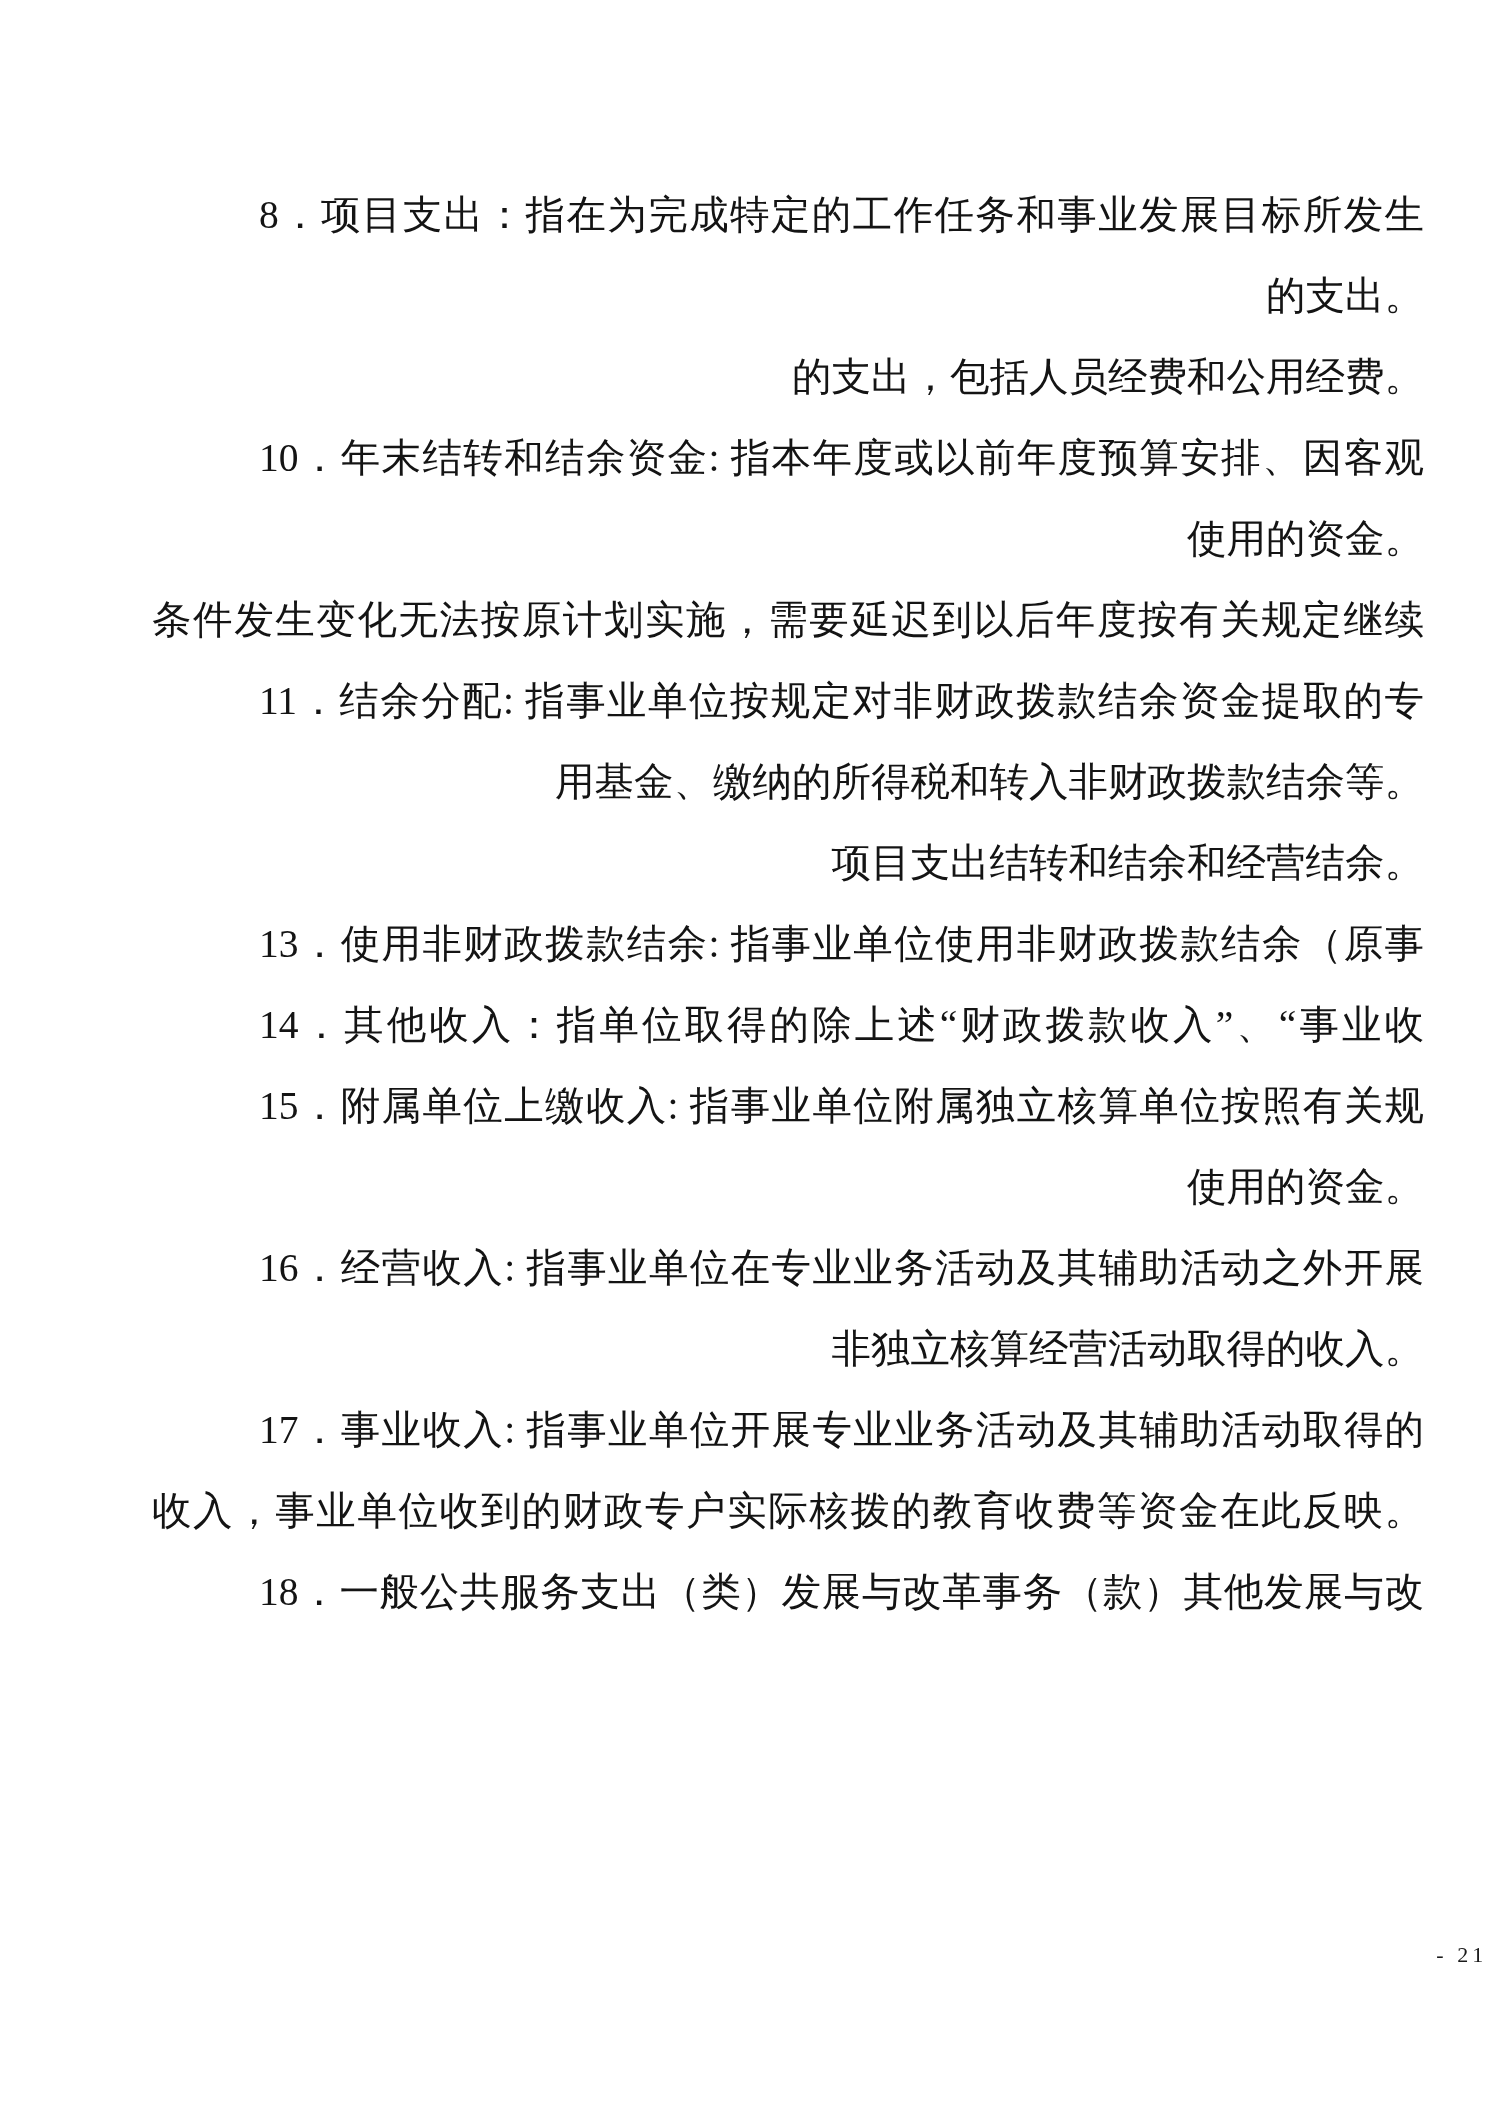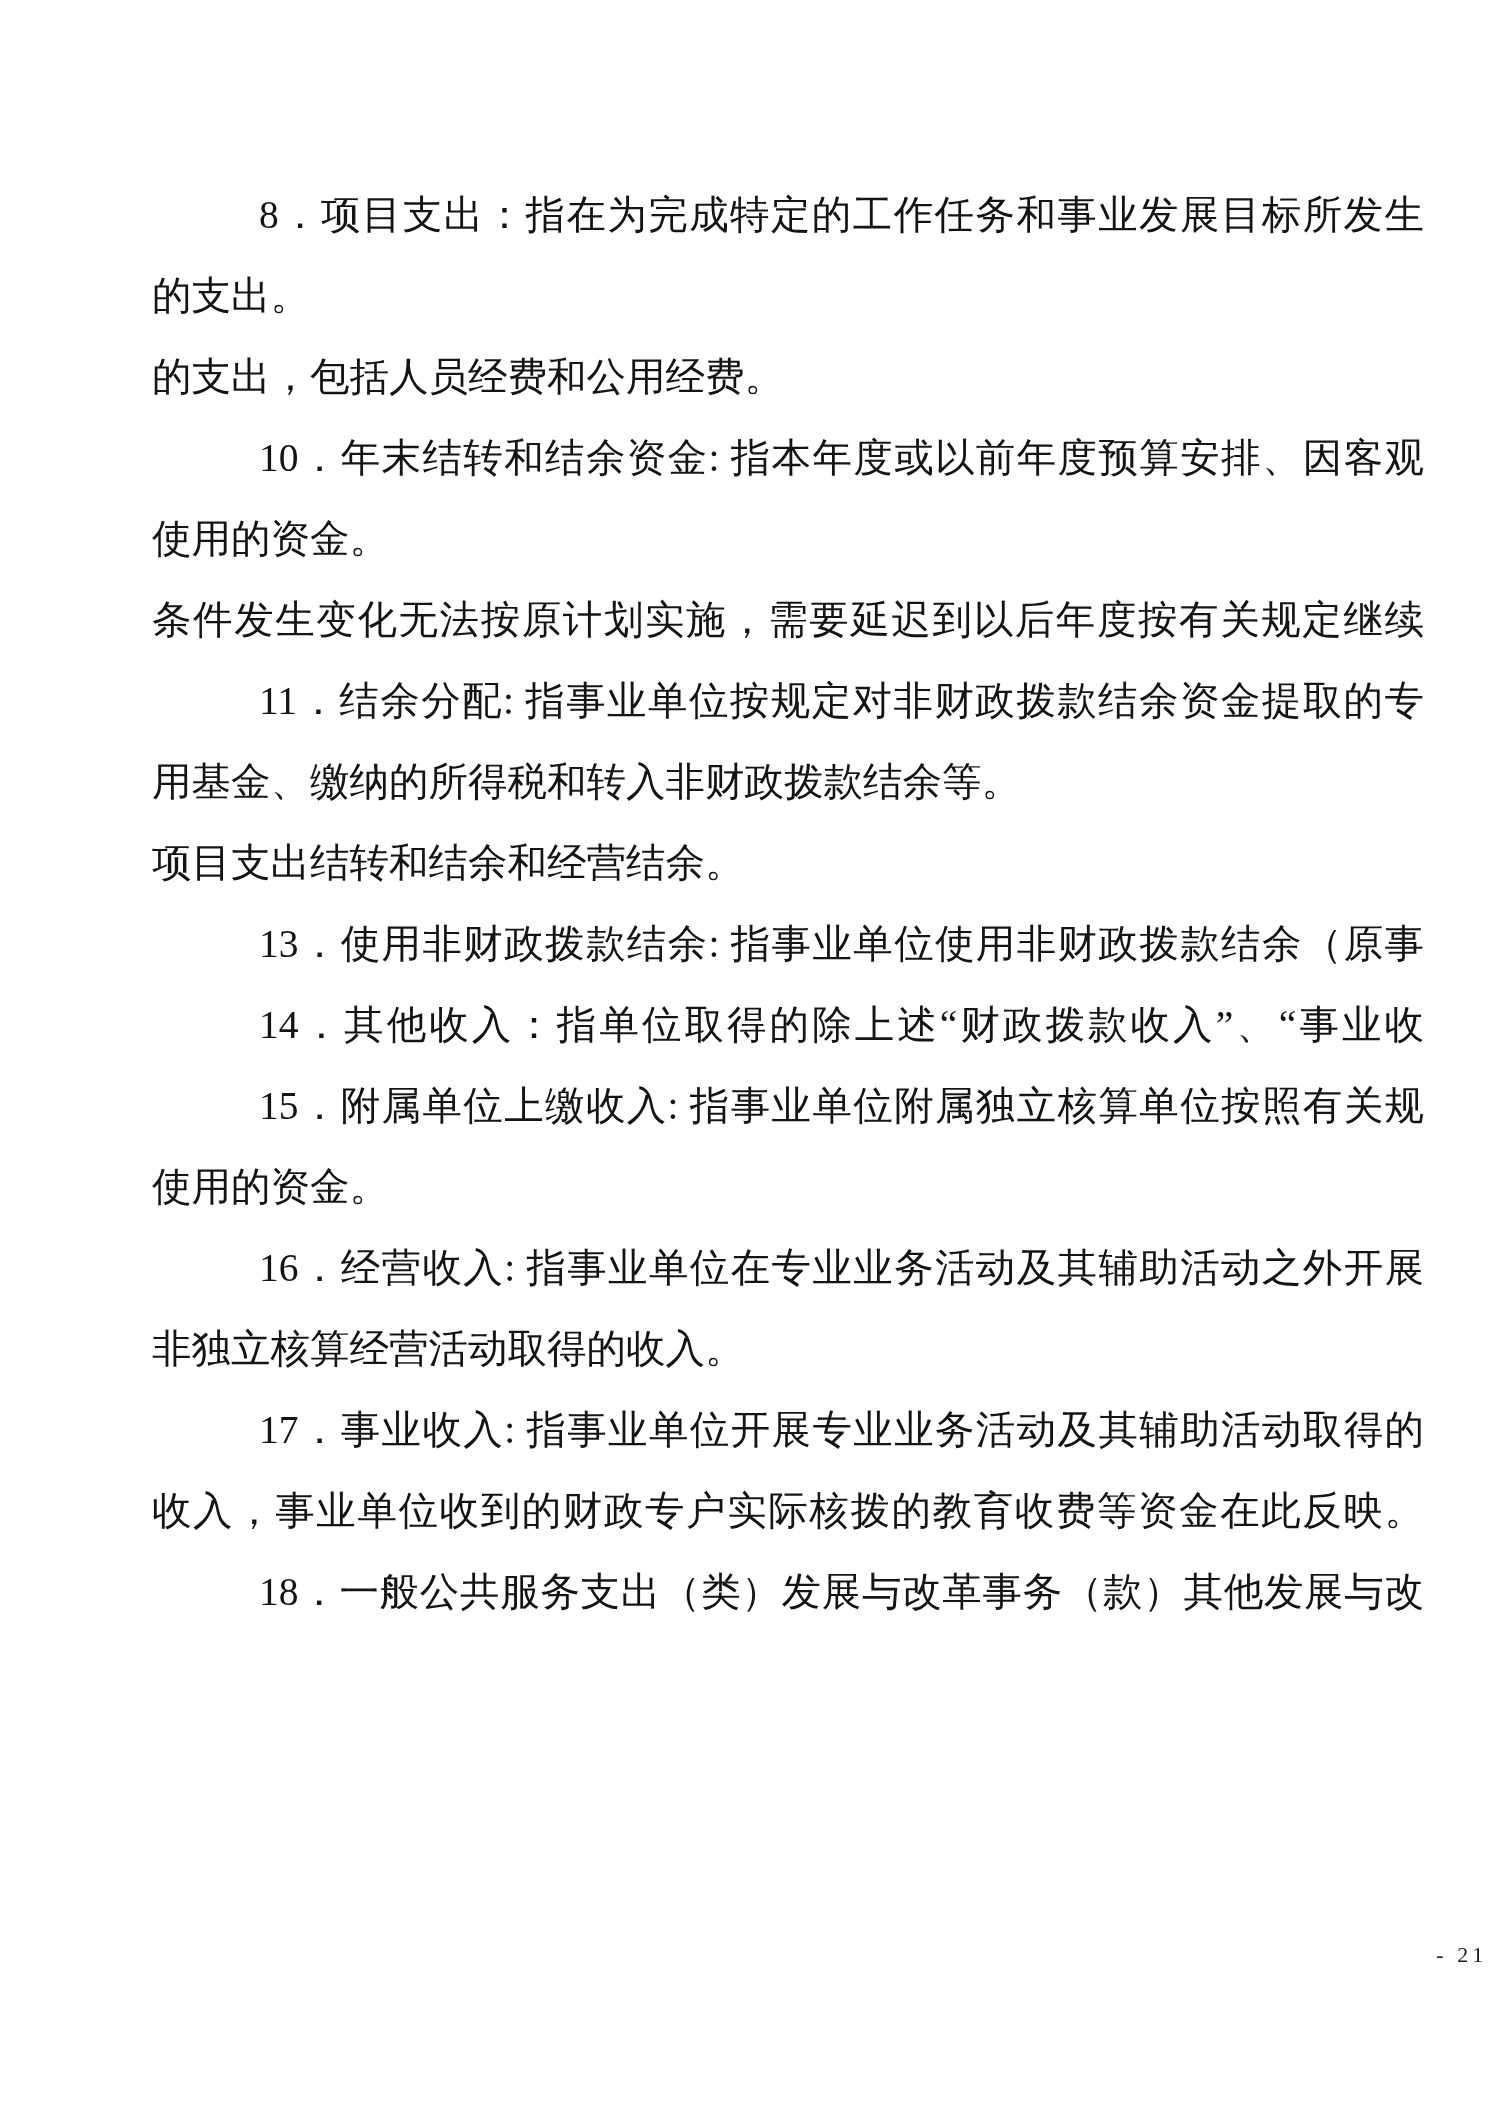--- a/index.html
+++ b/index.html
@@ -18,21 +18,21 @@
     top: 175px;
     width: 1272px;
     margin-left: 12px;
   }
   .line {
     font-size: 39.5px;
     height: 81px;
     line-height: 81px;
     white-space: nowrap;
     overflow: hidden;
-    text-align: left;
+    text-align: right;
   }
   .line.justify {
     white-space: normal;
     text-align: justify;
     text-align-last: justify;
   }
   .line.indent {
     text-indent: 107px;
   }
   .footer {

